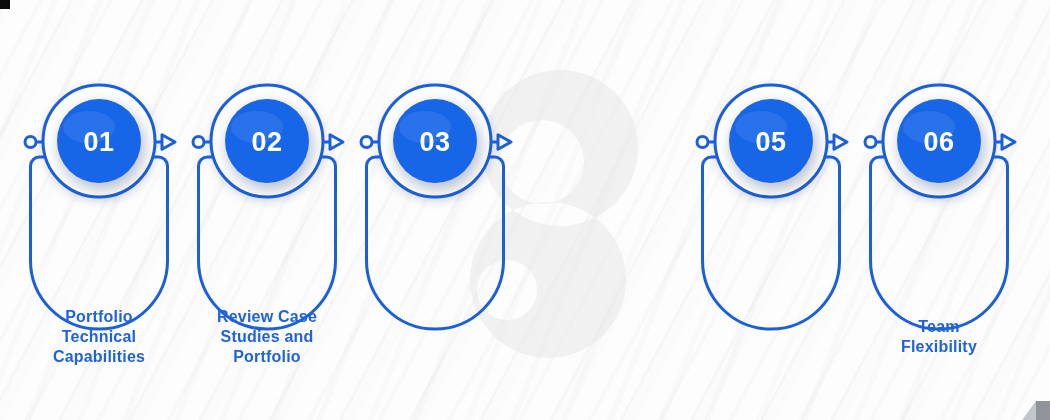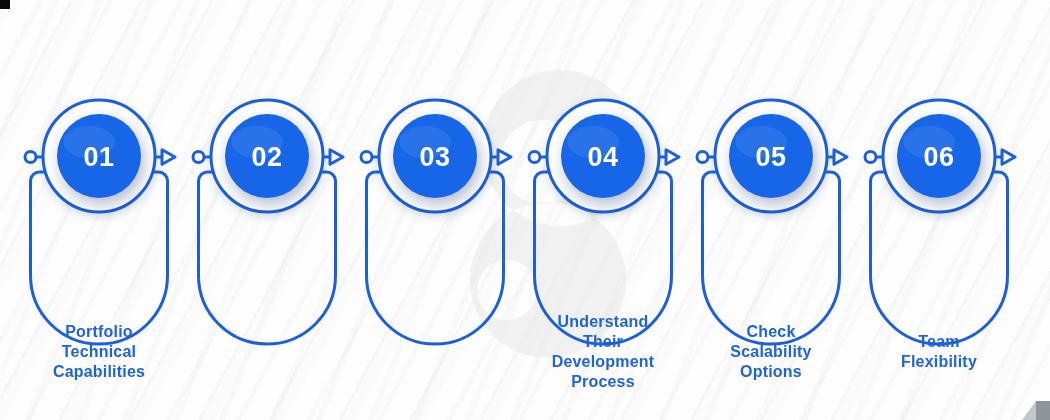--- a/index.html
+++ b/index.html
@@ -22,21 +22,21 @@
   }
   .grain{position:absolute;inset:0;z-index:0;opacity:.6;pointer-events:none;}
   
   .watermark{position:absolute;left:443px;top:62px;z-index:1;pointer-events:none;}
   .watermark path{fill:var(--watermark,#e8e8e8);fill-opacity:.55;}
   
   .corner-tl{position:absolute;left:0;top:0;width:10px;height:9px;background:var(--corner-marker,#000);z-index:5;}
   .corner-br{position:absolute;right:0;bottom:0;z-index:5;}
   
   .timeline{position:absolute;inset:0;z-index:2;}
-  .step{position:absolute;top:16px;width:168px;height:352px;}
+  .step{position:absolute;top:1px;width:168px;height:352px;}
   .step svg.graphic{position:absolute;left:0;top:84px;overflow:visible;}
   .ring{fill:#ffffff;stroke:var(--accent,#1b5fdb);stroke-width:3;
         filter:drop-shadow(0 3px 5px rgba(40,60,120,.16));}
   .outline{fill:none;stroke:var(--accent,#1b5fdb);stroke-width:3;}
   .cline{stroke:var(--accent,#1b5fdb);stroke-width:3;}
   .node{fill:#ffffff;stroke:var(--accent,#1b5fdb);stroke-width:3;}
   .disc{fill:var(--circle-fill,#1766e8);
         filter:drop-shadow(3px 6px 8px rgba(10,35,90,.32));}
   .disc-hi{fill:rgba(255,255,255,.08);}
   .num{fill:var(--number-text,#ffffff);font-family:"Liberation Sans","DejaVu Sans",sans-serif;
@@ -95,69 +95,52 @@
       <circle class="ring" cx="84" cy="56" r="56"></circle>
       <path class="outline" d="M30.3 72 L24.5 72 A9 9 0 0 0 15.5 81 L15.5 175.5 A68.5 68.5 0 0 0 152.5 175.5 L152.5 81 A9 9 0 0 0 143.5 72 L137.7 72"></path>
       <line class="cline" x1="22" y1="57" x2="29" y2="57"></line>
       <circle class="node" cx="15.5" cy="57" r="5.5"></circle>
       <circle class="disc" cx="84" cy="56" r="42"></circle>
       <ellipse class="disc-hi" cx="74" cy="42" rx="26" ry="16"></ellipse>
       <text class="num" x="84" y="57">02</text>
       <line class="cline" x1="140" y1="57" x2="147" y2="57"></line>
       <path class="arrowhead" d="M147 49.8 L160 57 L147 64.2 Z"></path>
     </svg>
+    <div class="step-label">Review Case
+Studies and
+Portfolio</div>
   </div>
 
   <div class="step" style="left:351px">
     <svg class="graphic" width="168" height="260" viewBox="0 0 168 260">
       <circle class="ring" cx="84" cy="56" r="56"></circle>
       <path class="outline" d="M30.3 72 L24.5 72 A9 9 0 0 0 15.5 81 L15.5 175.5 A68.5 68.5 0 0 0 152.5 175.5 L152.5 81 A9 9 0 0 0 143.5 72 L137.7 72"></path>
       <line class="cline" x1="22" y1="57" x2="29" y2="57"></line>
       <circle class="node" cx="15.5" cy="57" r="5.5"></circle>
       <circle class="disc" cx="84" cy="56" r="42"></circle>
       <ellipse class="disc-hi" cx="74" cy="42" rx="26" ry="16"></ellipse>
       <text class="num" x="84" y="57">03</text>
       <line class="cline" x1="140" y1="57" x2="147" y2="57"></line>
       <path class="arrowhead" d="M147 49.8 L160 57 L147 64.2 Z"></path>
     </svg>
   </div>
 
-  <div class="step" style="left:519px">
-    <svg class="graphic" width="168" height="260" viewBox="0 0 168 260">
-      <circle class="ring" cx="84" cy="56" r="56"></circle>
-      <path class="outline" d="M30.3 72 L24.5 72 A9 9 0 0 0 15.5 81 L15.5 175.5 A68.5 68.5 0 0 0 152.5 175.5 L152.5 81 A9 9 0 0 0 143.5 72 L137.7 72"></path>
-      <line class="cline" x1="22" y1="57" x2="29" y2="57"></line>
-      <circle class="node" cx="15.5" cy="57" r="5.5"></circle>
-      <circle class="disc" cx="84" cy="56" r="42"></circle>
-      <ellipse class="disc-hi" cx="74" cy="42" rx="26" ry="16"></ellipse>
-      <text class="num" x="84" y="57">04</text>
-      <line class="cline" x1="140" y1="57" x2="147" y2="57"></line>
-      <path class="arrowhead" d="M147 49.8 L160 57 L147 64.2 Z"></path>
-    </svg>
-    <div class="step-label">Understand
-Their
-Development
-Process</div>
-  </div>
 
   <div class="step" style="left:687px">
     <svg class="graphic" width="168" height="260" viewBox="0 0 168 260">
       <circle class="ring" cx="84" cy="56" r="56"></circle>
       <path class="outline" d="M30.3 72 L24.5 72 A9 9 0 0 0 15.5 81 L15.5 175.5 A68.5 68.5 0 0 0 152.5 175.5 L152.5 81 A9 9 0 0 0 143.5 72 L137.7 72"></path>
       <line class="cline" x1="22" y1="57" x2="29" y2="57"></line>
       <circle class="node" cx="15.5" cy="57" r="5.5"></circle>
       <circle class="disc" cx="84" cy="56" r="42"></circle>
       <ellipse class="disc-hi" cx="74" cy="42" rx="26" ry="16"></ellipse>
       <text class="num" x="84" y="57">05</text>
       <line class="cline" x1="140" y1="57" x2="147" y2="57"></line>
       <path class="arrowhead" d="M147 49.8 L160 57 L147 64.2 Z"></path>
     </svg>
-    <div class="step-label">Check
-Scalability
-Options</div>
   </div>
 
   <div class="step" style="left:855px">
     <svg class="graphic" width="168" height="260" viewBox="0 0 168 260">
       <circle class="ring" cx="84" cy="56" r="56"></circle>
       <path class="outline" d="M30.3 72 L24.5 72 A9 9 0 0 0 15.5 81 L15.5 175.5 A68.5 68.5 0 0 0 152.5 175.5 L152.5 81 A9 9 0 0 0 143.5 72 L137.7 72"></path>
       <line class="cline" x1="22" y1="57" x2="29" y2="57"></line>
       <circle class="node" cx="15.5" cy="57" r="5.5"></circle>
       <circle class="disc" cx="84" cy="56" r="42"></circle>
       <ellipse class="disc-hi" cx="74" cy="42" rx="26" ry="16"></ellipse>

